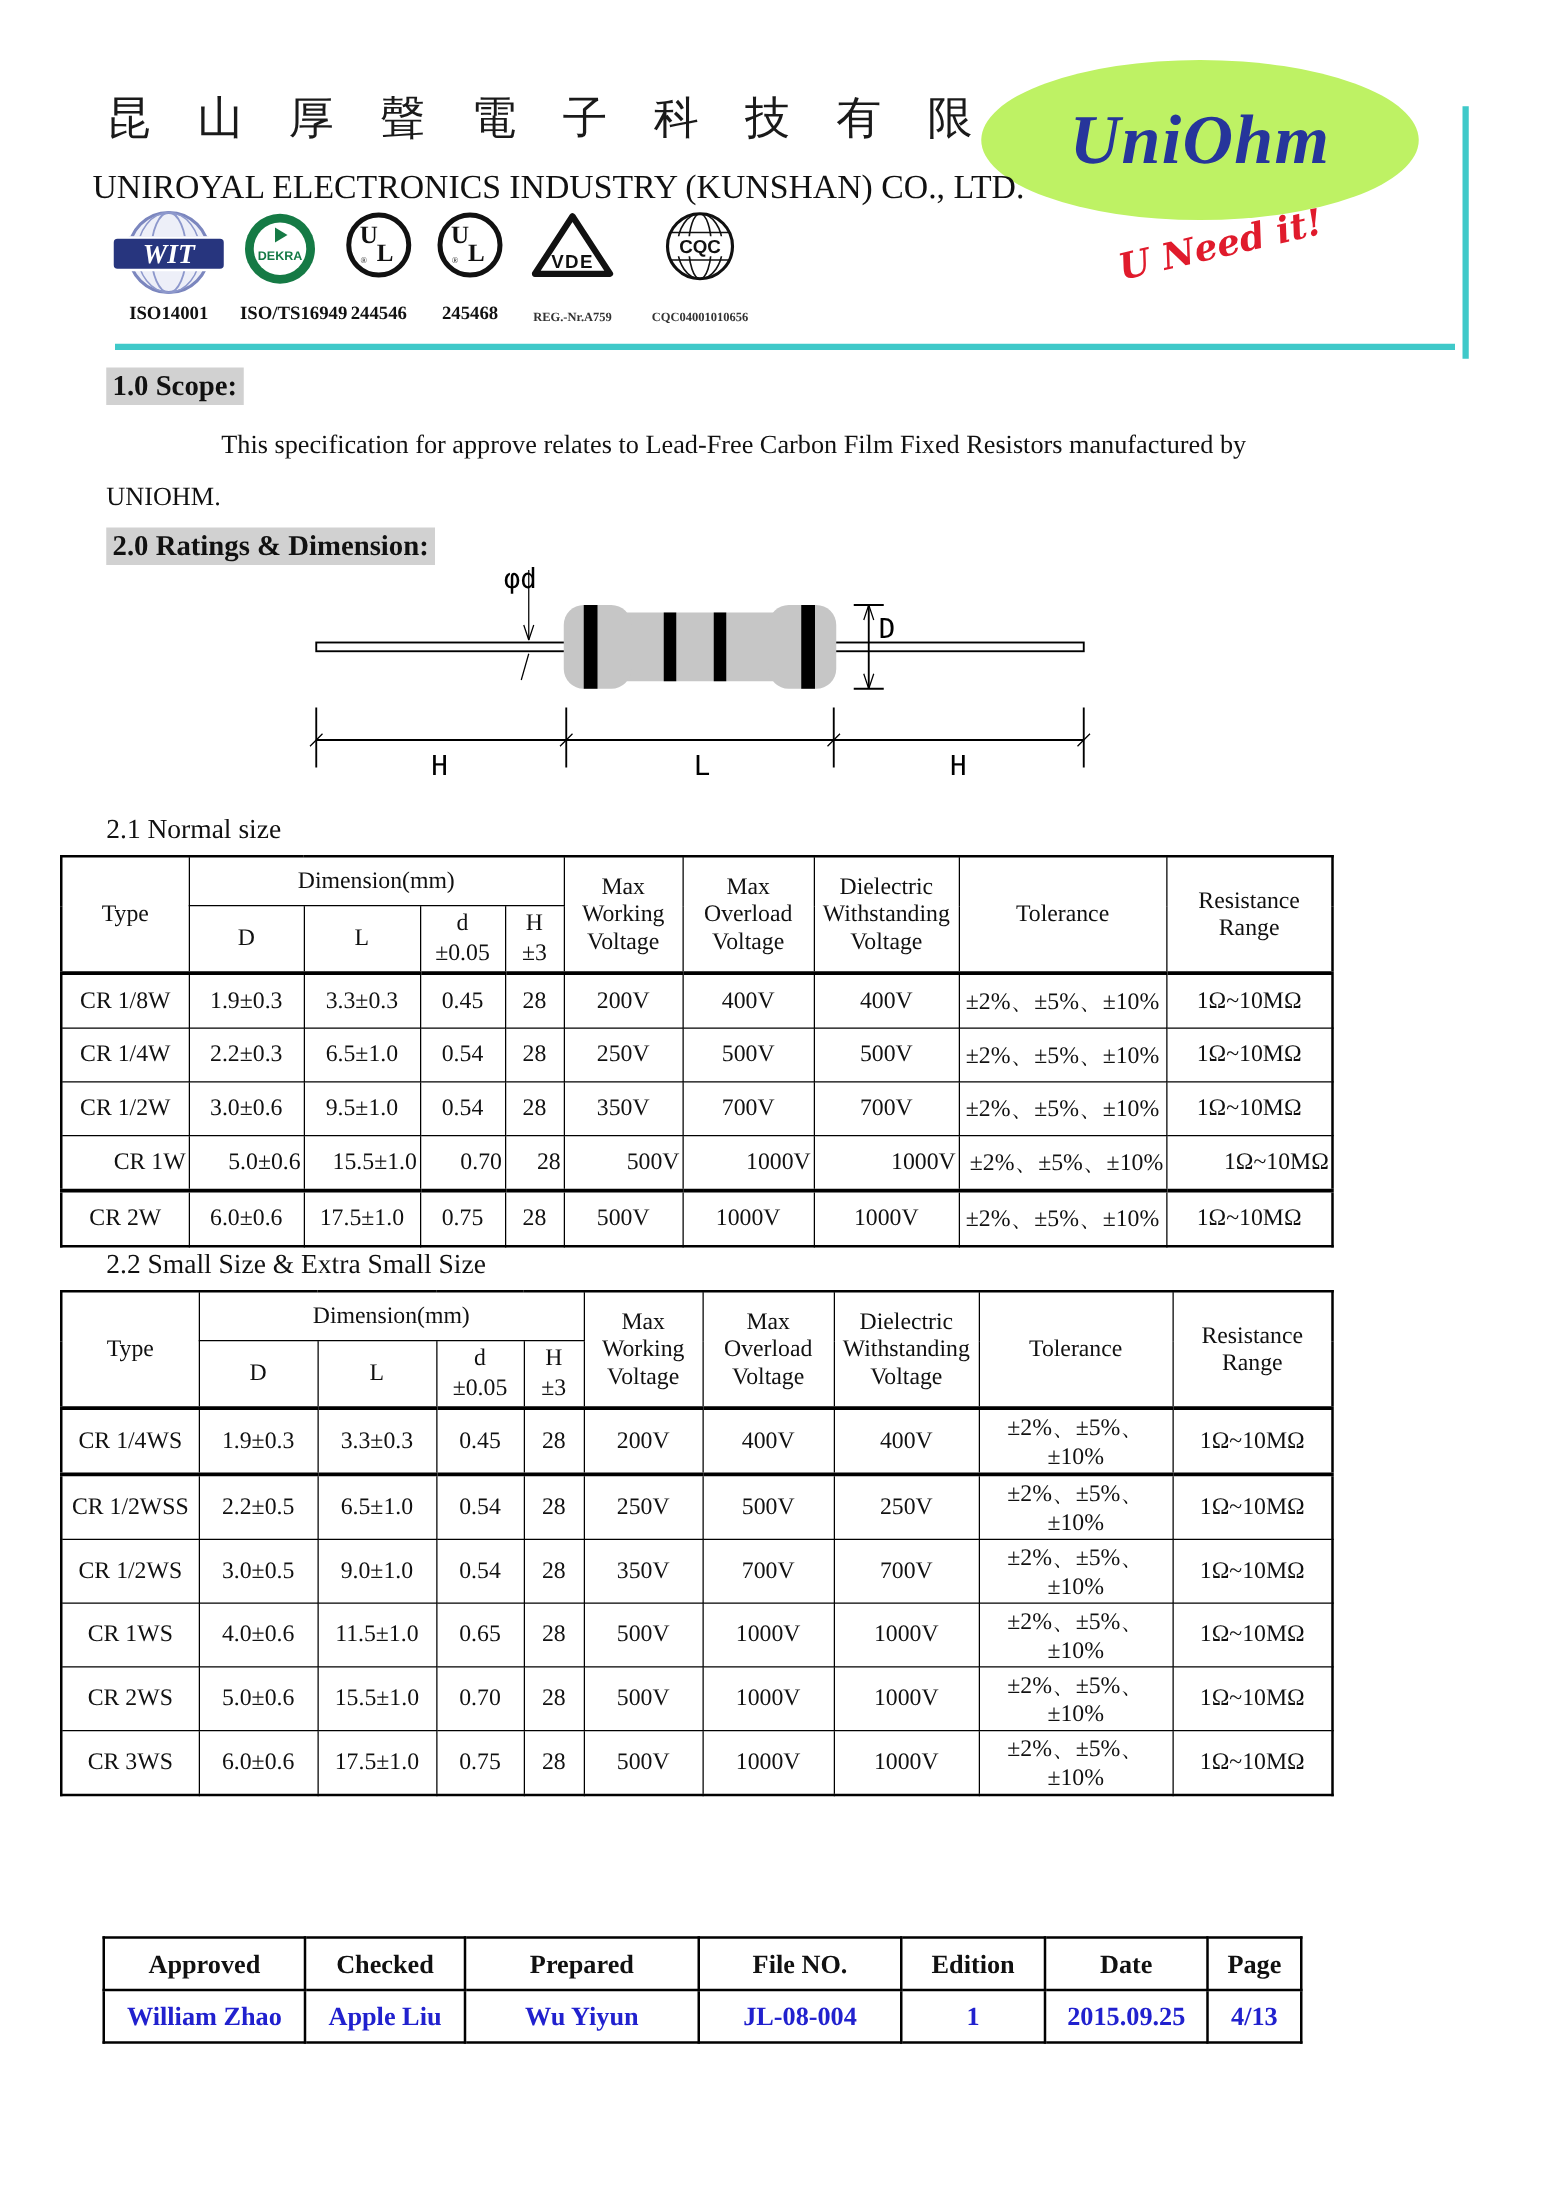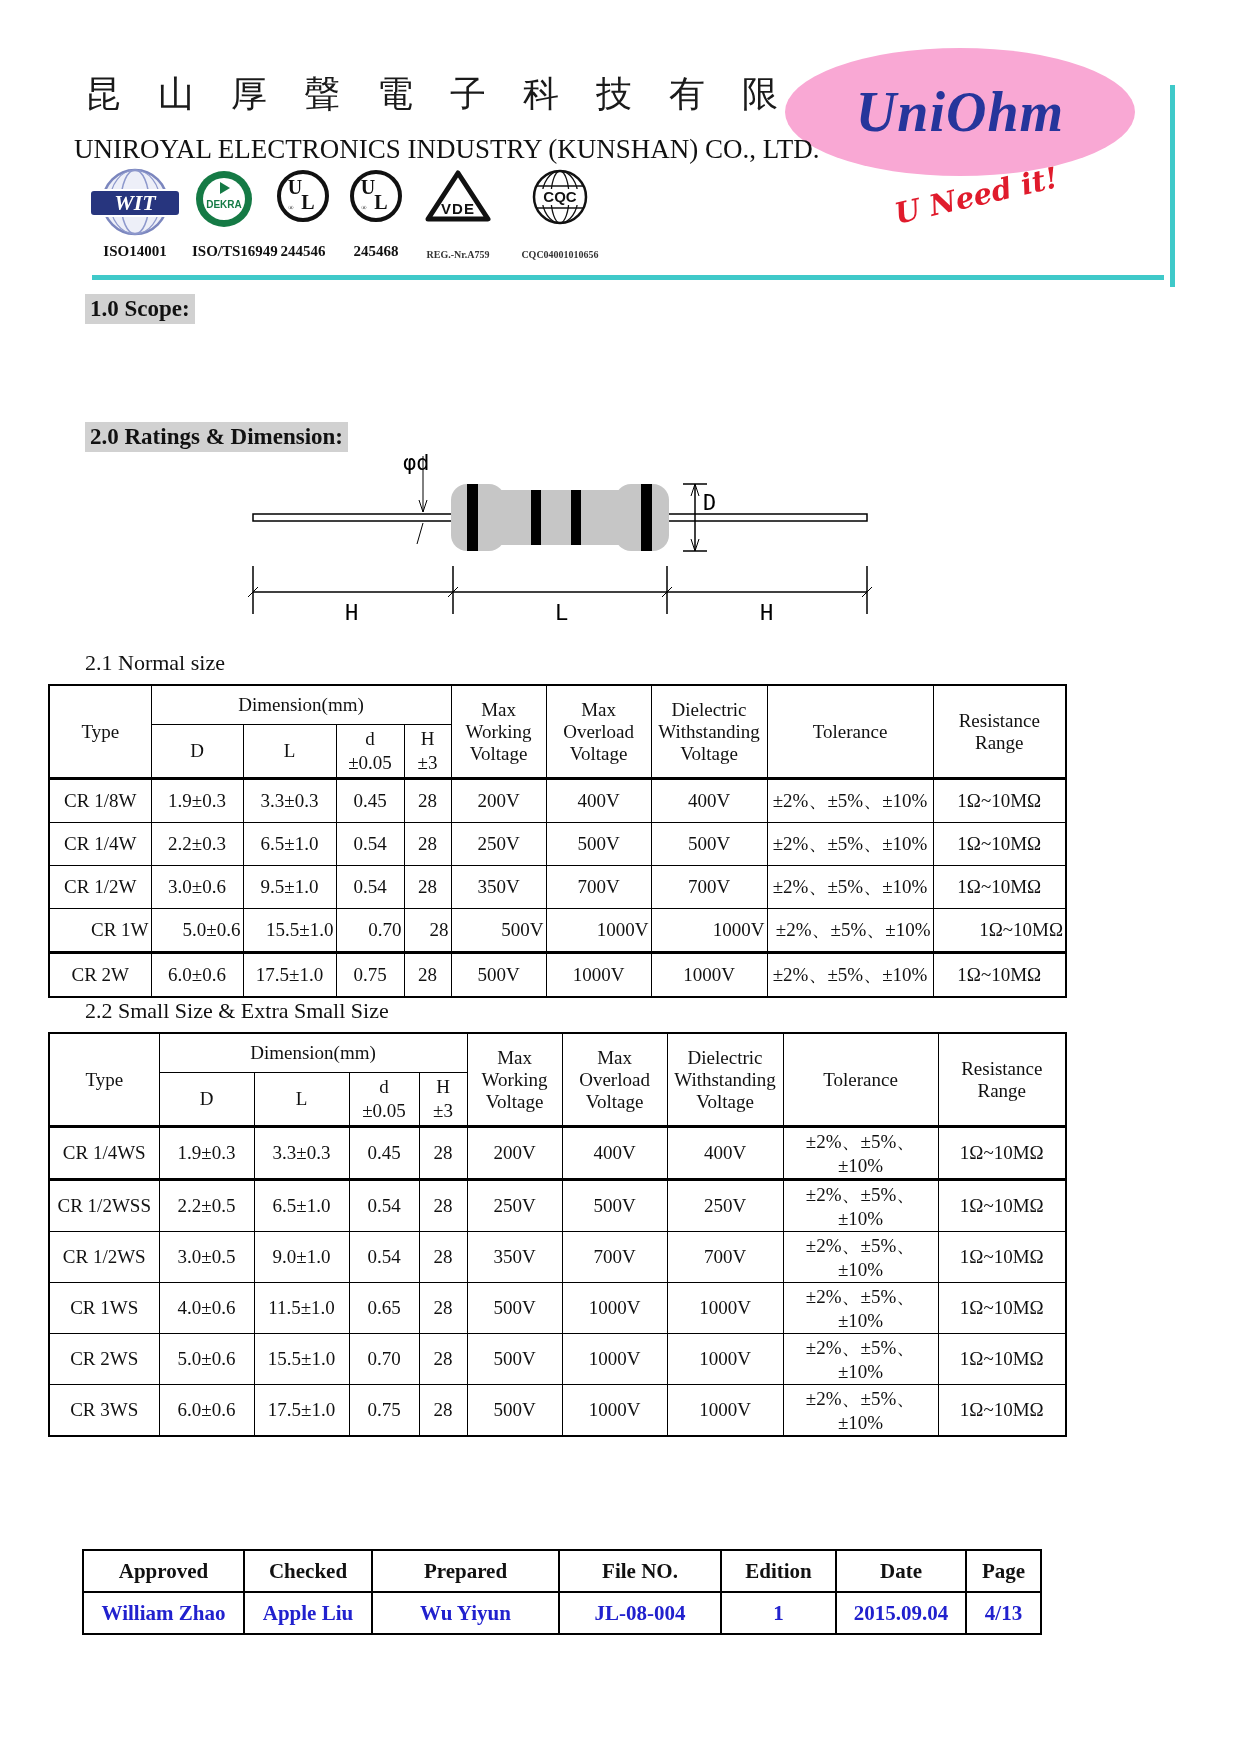--- a/index.html
+++ b/index.html
@@ -62,21 +62,21 @@
   table.doc-footer td{border:2px solid #000;height:38px;font-weight:bold;}
   table.doc-footer tbody.vals td{color:#2121CE;}
 </style>
 </head>
 <body>
 
 <div class="page">
 
   <div class="cn-title">昆 山 厚 聲 電 子 科 技 有 限 公 司</div>
 
-  <div class="logo-ellipse" style="background:#f9a8d4;align-items:center;">
+  <div class="logo-ellipse" style="background:#bef264;align-items:center;">
     <span class="logo-text" style="color:#26359B;">UniOhm</span>
   </div>
   <div class="tagline" style="color:#E01B2C;">U Need it!</div>
 
   <div class="en-title">UNIROYAL ELECTRONICS INDUSTRY (KUNSHAN) CO., LTD.</div>
 
   <div class="cert" style="left:85px;width:100px;">
     <svg width="92" height="70" viewBox="0 0 92 70">
       <circle cx="46" cy="34" r="32" fill="#EDEFF8" stroke="#7B86BE" stroke-width="2.5"></circle>
       <ellipse cx="46" cy="34" rx="14" ry="32" fill="none" stroke="#8D98CC" stroke-width="1.5"></ellipse>
@@ -137,20 +137,21 @@
       <rect x="6" y="21" width="46" height="16" fill="#fff"></rect>
       <text x="29" y="34" text-anchor="middle" fill="#111" font-family="Liberation Sans,sans-serif" font-size="15" font-weight="bold">CQC</text>
     </svg>
     <div class="cert-label small">CQC04001010656</div>
   </div>
 
   <div class="rule-h" style="background:#3FC9C9;"></div>
   <div class="rule-v" style="background:#3FC9C9;"></div>
 
   <div class="sec-heading" id="scope-heading">1.0 Scope:</div>
+  <div class="body-text">This specification for approve relates to Lead-Free Carbon Film Fixed Resistors manufactured by UNIOHM.</div>
 
   <div class="sec-heading" id="ratings-heading">2.0 Ratings &amp; Dimension:</div>
 
   <svg class="diagram" width="630" height="175" viewBox="0 0 630 175">
 
     <rect x="8" y="62" width="200" height="7" fill="#fff" stroke="#000" stroke-width="1.5"></rect>
     <rect x="422" y="62" width="200" height="7" fill="#fff" stroke="#000" stroke-width="1.5"></rect>
 
     <rect x="250" y="38" width="130" height="55" fill="#C6C6C6"></rect>
     <rect x="206" y="32" width="54" height="67" rx="16" fill="#C6C6C6"></rect>
@@ -419,19 +420,19 @@
           <td>Page</td>
         </tr>
       </tbody>
     <tbody class="vals">
         <tr>
           <td>William Zhao</td>
           <td>Apple Liu</td>
           <td>Wu Yiyun</td>
           <td>JL-08-004</td>
           <td>1</td>
-          <td>2015.09.04</td>
+          <td>2015.09.25</td>
           <td>4/13</td>
         </tr>
       </tbody>
   </table>
 
 </div>
 
 </body></html>

